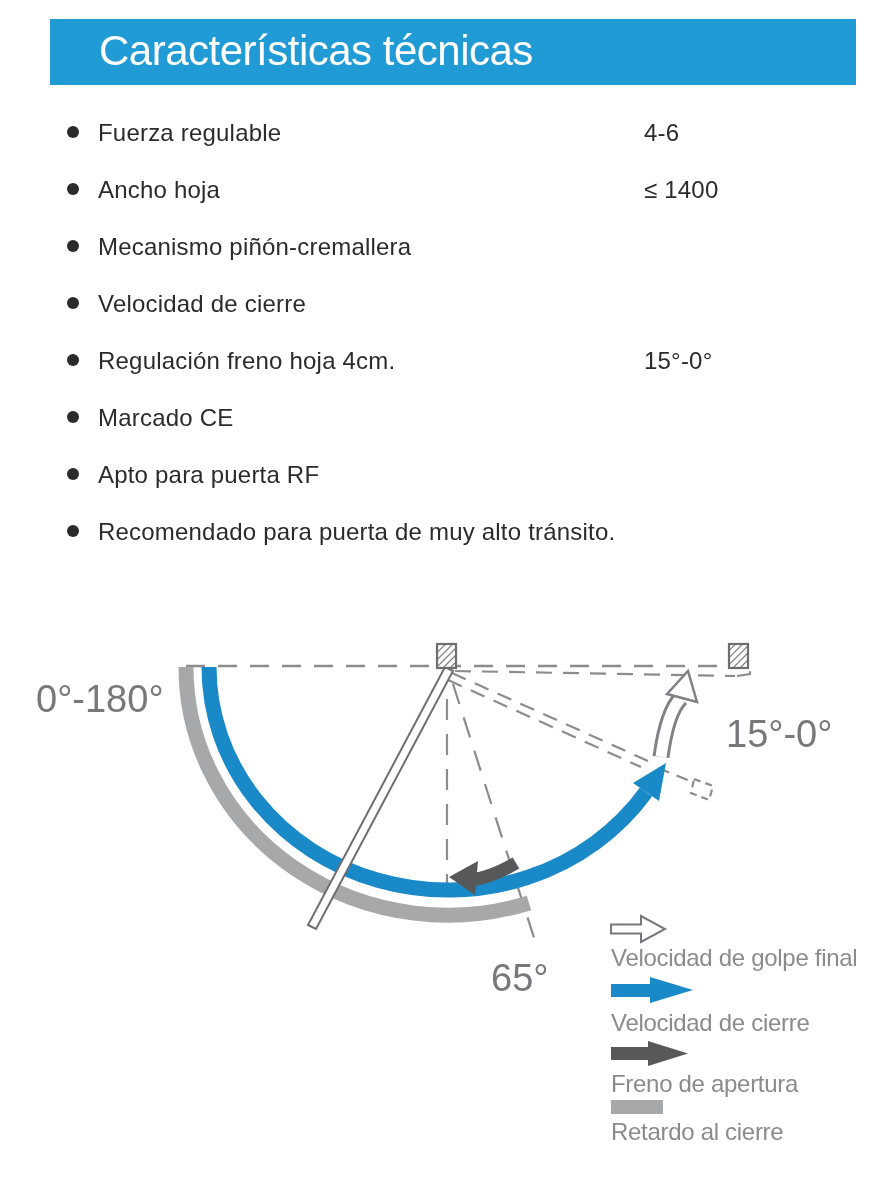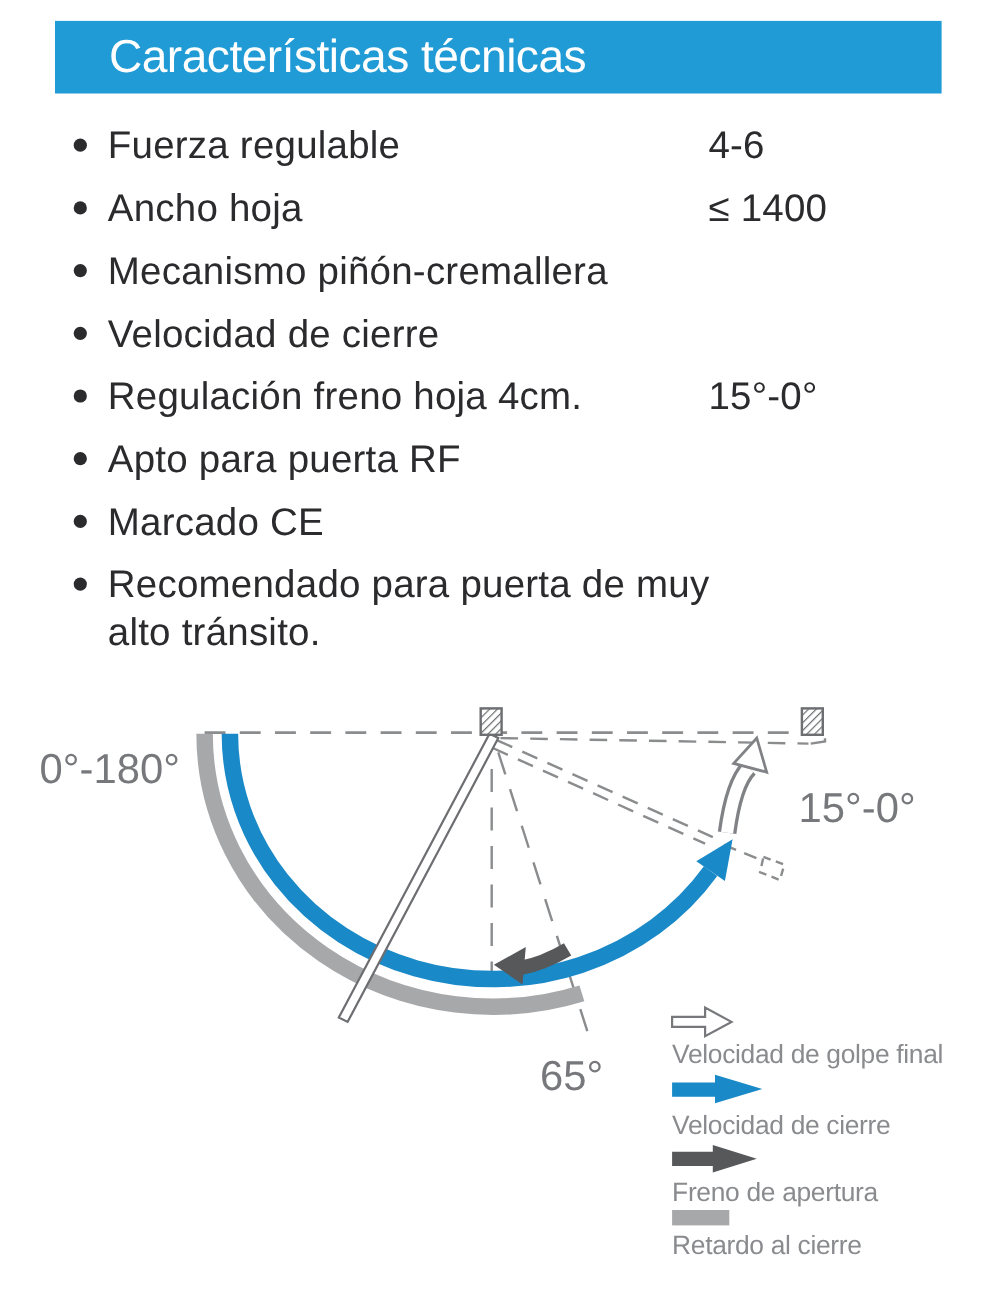--- a/index.html
+++ b/index.html
@@ -21,21 +21,21 @@
     white-space:nowrap;
   }
   ul.specs{
     list-style:none;margin:0;padding:0;
     position:absolute;top:111px;left:60px;width:800px;
     color:var(--body-text);
   }
   li.spec{
     display:flex;position:relative;
     margin-bottom:14px;
-    font-size:35px;line-height:43px;
+    font-size:24px;line-height:43px;
   }
   .bullet{
     flex:0 0 12px;width:12px;height:12px;border-radius:50%;
     background:var(--body-text);
     margin:15px 19px 0 7px;
   }
   .spec-label{max-width:575px;letter-spacing:0.2px;}
   .spec-value{
     position:absolute;left:584px;top:0;
     white-space:nowrap;letter-spacing:0.2px;
@@ -72,26 +72,26 @@
     <span class="bullet"></span>
     <span class="spec-label">Velocidad de cierre</span>
   </li>
   <li class="spec">
     <span class="bullet"></span>
     <span class="spec-label">Regulación freno hoja 4cm.</span>
     <span class="spec-value">15°-0°</span>
   </li>
   <li class="spec">
     <span class="bullet"></span>
-    <span class="spec-label">Apto para puerta RF</span>
+    <span class="spec-label">Marcado CE</span>
     <span class="spec-value"></span>
   </li>
   <li class="spec">
     <span class="bullet"></span>
-    <span class="spec-label">Marcado CE</span>
+    <span class="spec-label">Apto para puerta RF</span>
     <span class="spec-value"></span>
   </li>
   <li class="spec">
     <span class="bullet"></span>
     <span class="spec-label">Recomendado para puerta de muy alto tránsito.</span>
     <span class="spec-value"></span>
   </li>
 </ul>
 
 <svg class="diagram" width="894" height="554" viewBox="0 630 894 554" xmlns="http://www.w3.org/2000/svg">

